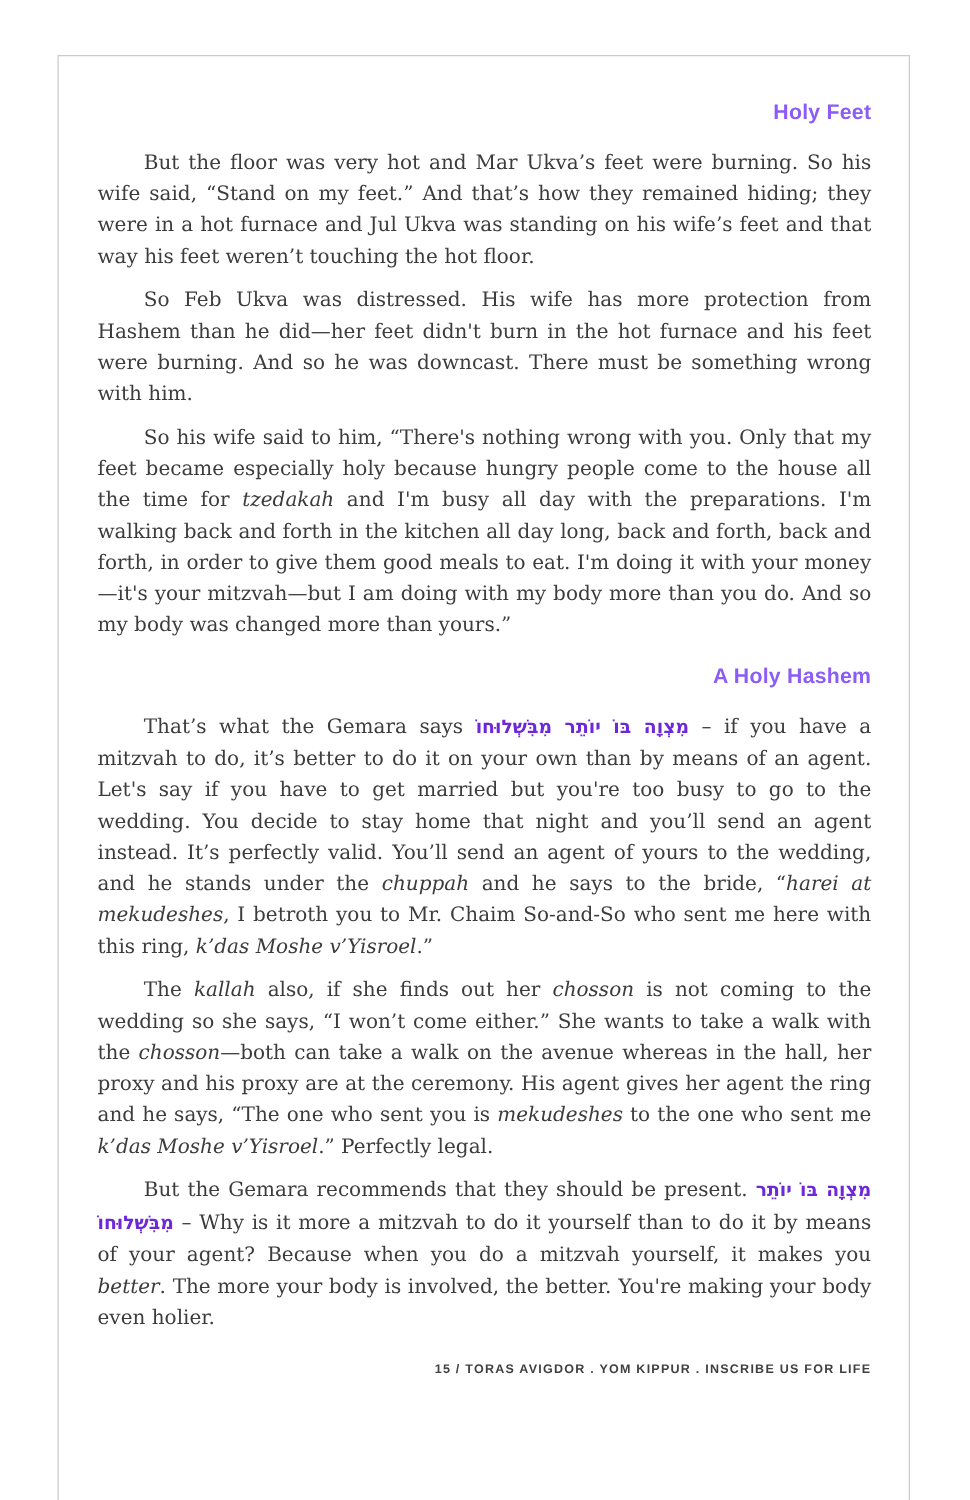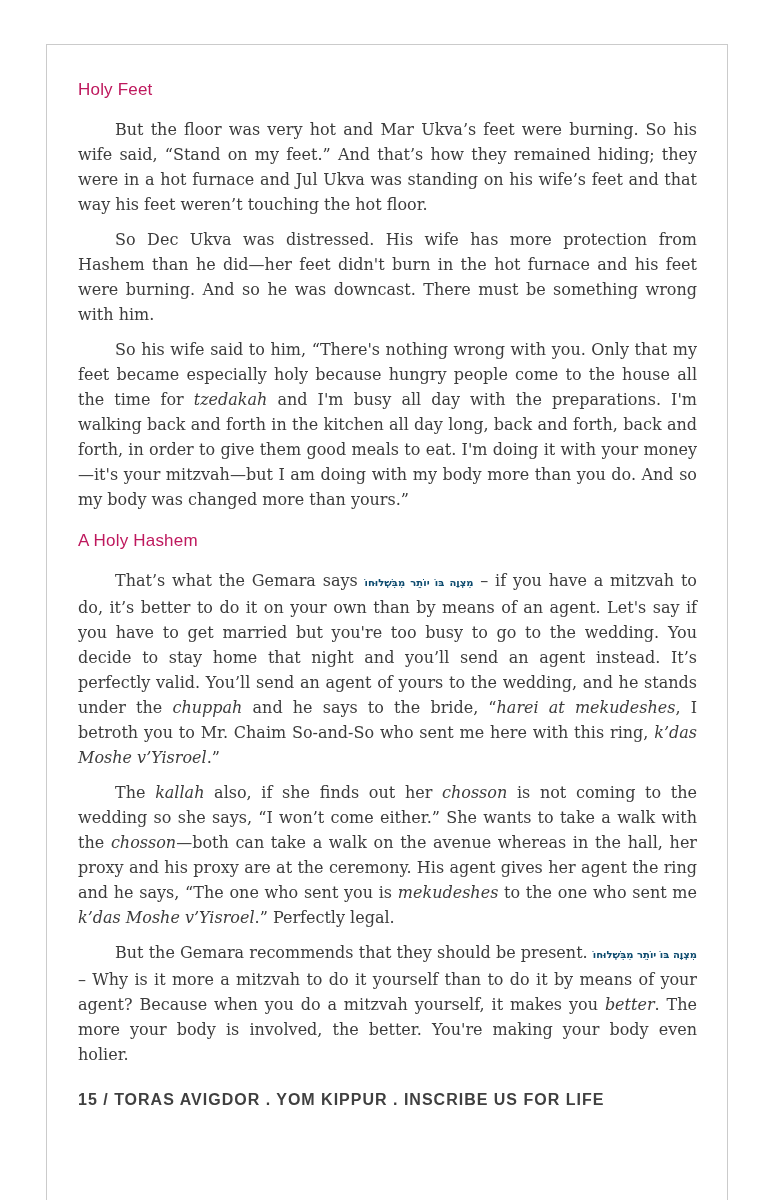--- a/index.html
+++ b/index.html
@@ -17,68 +17,68 @@
     top: 44px;
     width: 682px;
     height: 1230px;
     box-sizing: border-box;
     background: #ffffff;
     border: 1px solid #cbcbcb;
     padding: 35px 30px 0 31px;
   }
   .heading {
     font-family: "Liberation Sans", sans-serif;
-    font-weight: 400;
+    font-weight: 700;
     font-size: 17px;
     letter-spacing: 0.2px;
-    color: #be185d;
-    text-align: left;
+    color: #8b5cf6;
+    text-align: right;
     margin: 0 0 17px 0;
   }
   section + section .heading {
     margin-top: 19px;
   }
   .para {
     font-size: 16px;
     line-height: 25px;
     color: #3c3c3c;
     text-align: justify;
     text-indent: 37px;
     margin: 0 0 10px 0;
   }
   .para em {
   }
   .hebrew {
     font-family: "DejaVu Sans", sans-serif;
     font-weight: 700;
-    font-size: 10px;
-    color: #0c4a6e;
+    font-size: 15px;
+    color: #6d28d9;
     unicode-bidi: embed;
     direction: rtl;
   }
   .footer {
     font-family: "Liberation Sans", sans-serif;
     font-weight: 700;
-    font-size: 16px;
+    font-size: 10px;
     letter-spacing: 1px;
     color: #404040;
-    text-align: left;
+    text-align: right;
     margin-top: 24px;
     white-space: nowrap;
   }
 </style>
 </head>
 <body>
 
 <div class="sheet">
   <main id="sections-root">
       <section>
         <h2 class="heading">Holy Feet</h2>
         <p class="para">But the floor was very hot and Mar Ukva’s feet were burning. So his wife said, “Stand on my feet.” And that’s how they remained hiding; they were in a hot furnace and Jul Ukva was standing on his wife’s feet and that way his feet weren’t touching the hot floor.</p>
-        <p class="para">So Dec Ukva was distressed. His wife has more protection from Hashem than he did—her feet didn't burn in the hot furnace and his feet were burning. And so he was downcast. There must be something wrong with him.</p>
+        <p class="para">So Feb Ukva was distressed. His wife has more protection from Hashem than he did—her feet didn't burn in the hot furnace and his feet were burning. And so he was downcast. There must be something wrong with him.</p>
         <p class="para">So his wife said to him, “There's nothing wrong with you. Only that my feet became especially holy because hungry people come to the house all the time for <em>tzedakah</em> and I'm busy all day with the preparations. I'm walking back and forth in the kitchen all day long, back and forth, back and forth, in order to give them good meals to eat.  I'm doing it with your money—it's your mitzvah—but I am doing with my body more than you do. And so my body was changed more than yours.”</p>
       </section>
       <section>
         <h2 class="heading">A Holy Hashem</h2>
         <p class="para">That’s what the Gemara says <span class="hebrew">מִצְוָה בּוֹ יוֹתֵר מִבִּשְׁלוּחוֹ</span> – if you have a mitzvah to do, it’s better to do it on your own than by means of an agent.  Let's say if you have to get married but you're too busy to go to the wedding.  You decide to stay home that night and you’ll send an agent instead. It’s perfectly valid. You’ll send an agent of yours to the wedding, and he stands under the <em>chuppah</em> and he says to the bride, “<em>harei at mekudeshes</em>, I betroth you to Mr. Chaim So-and-So who sent me here with this ring, <em>k’das Moshe v’Yisroel</em>.”</p>
         <p class="para">The <em>kallah</em> also, if she finds out her <em>chosson</em> is not coming to the wedding so she says, “I won’t come either.” She wants to take a walk with the <em>chosson</em>—both can take a walk on the avenue whereas in the hall, her proxy and his proxy are at the ceremony.  His agent gives her agent the ring and he says, “The one who sent you is <em>mekudeshes</em> to the one who sent me <em>k’das Moshe v’Yisroel</em>.” Perfectly legal.</p>
         <p class="para">But the Gemara recommends that they should be present.  <span class="hebrew">מִצְוָה בּוֹ יוֹתֵר מִבִּשְׁלוּחוֹ</span> –  Why is it more a mitzvah to do it yourself than to do it by means of your agent? Because when you do a mitzvah yourself, it makes you <em>better</em>. The more your body is involved, the better. You're making your body even holier.</p>
       </section>
     </main>
   <footer class="footer">

